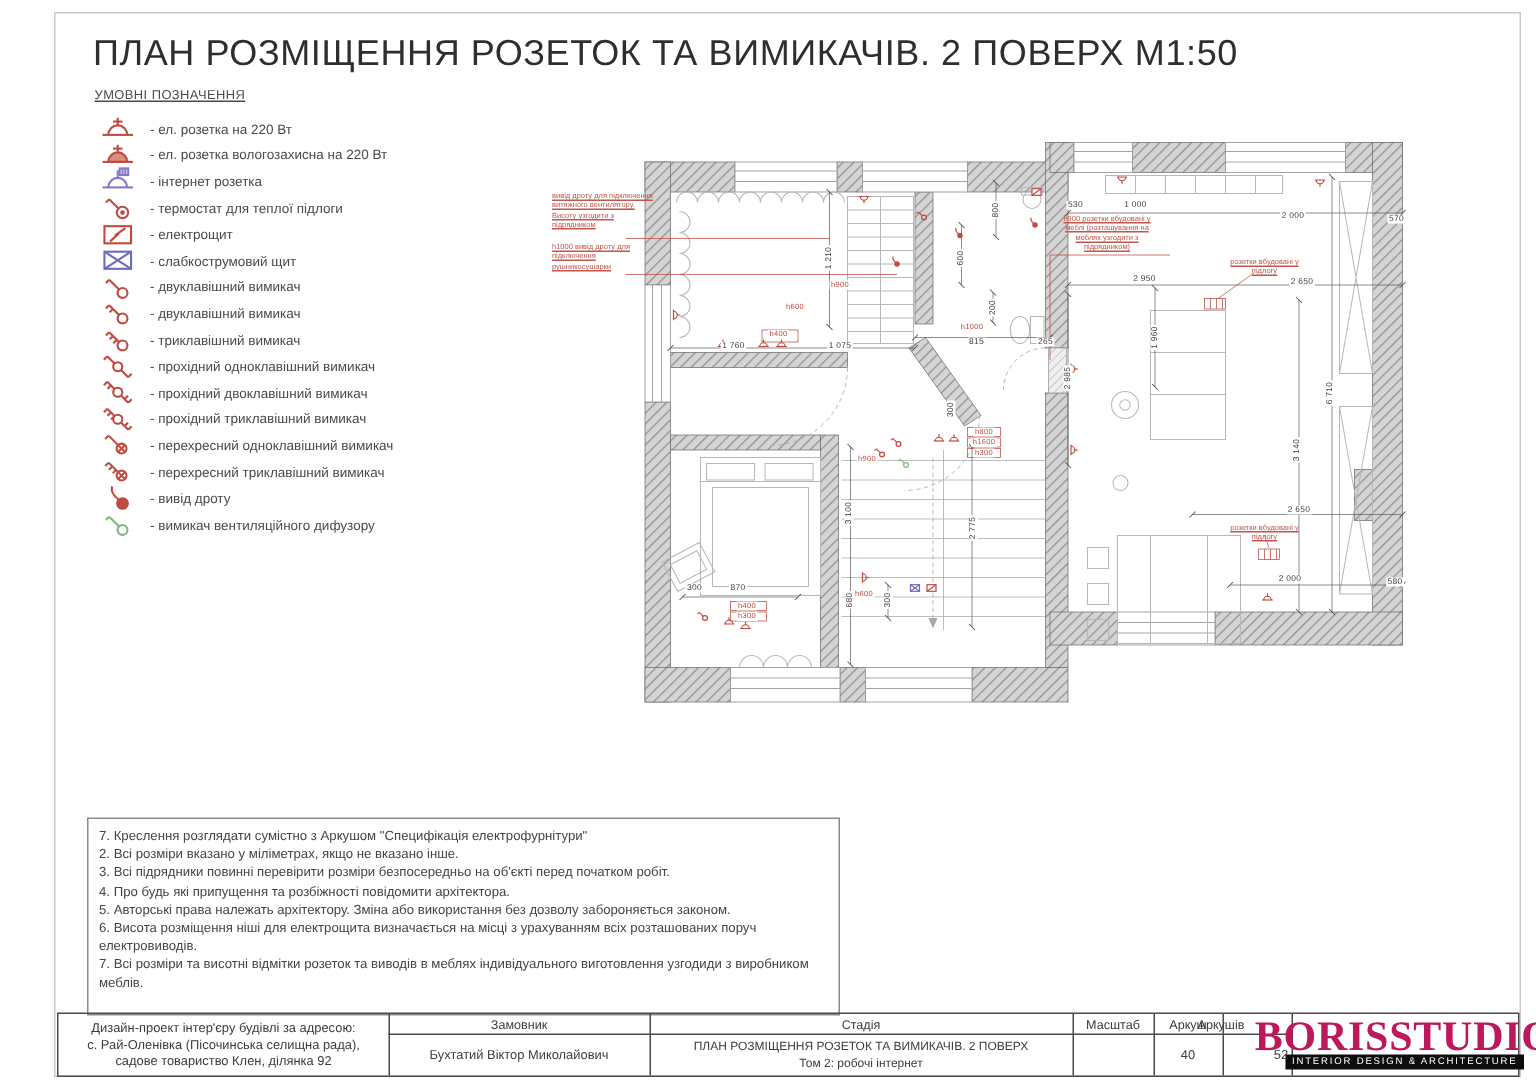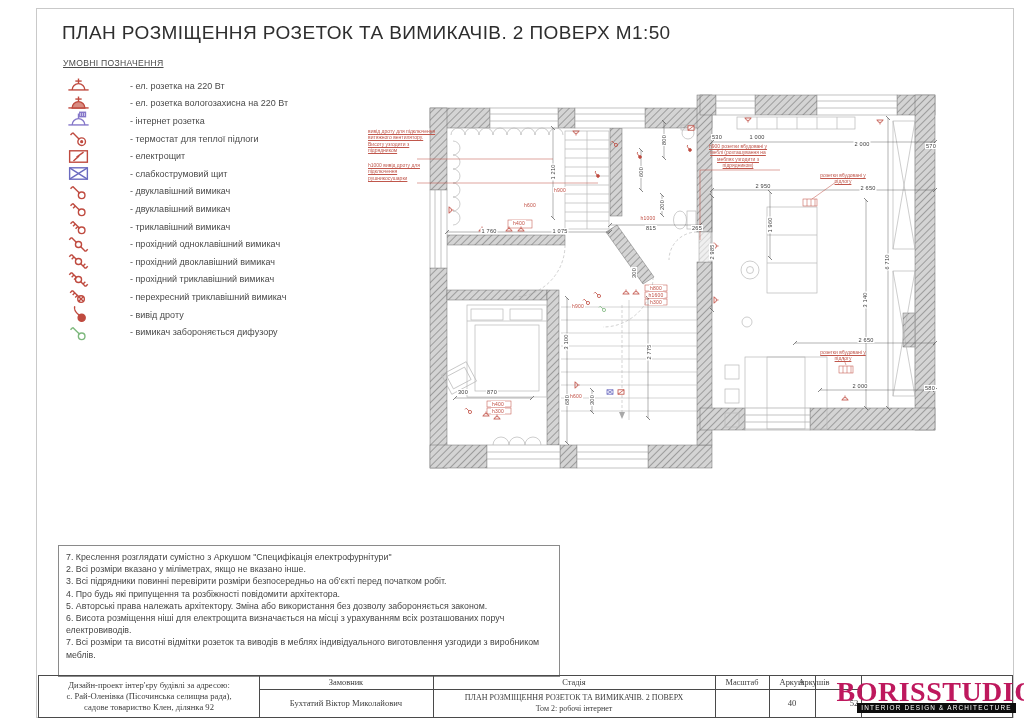--- a/index.html
+++ b/index.html
@@ -1,39 +1,39 @@
 <!DOCTYPE html>
 <html><head>
 <meta charset="utf-8">
 <style>
   html,body{margin:0;padding:0;background:#fff;}
   .sheet{position:relative;width:1024px;height:724px;background:#fff;overflow:hidden;
          font-family:"Liberation Sans",sans-serif;}
   .abs{position:absolute;}
   .frame{left:36px;top:8px;width:976px;height:708px;border:1px solid #c9c9c9;}
-  .title{left:62px;top:22px;font-size:19px;letter-spacing:.4px;color:#2e2e2e;white-space:nowrap;}
+  .title{left:62px;top:22px;font-size:24px;letter-spacing:.4px;color:#2e2e2e;white-space:nowrap;}
   .legend-title{left:63px;top:58px;font-size:8.6px;color:#4a4a4a;text-decoration:underline;letter-spacing:.3px;}
   .legend{left:56px;top:77px;width:310px;}
-  .lrow{display:flex;align-items:center;height:17.6px;gap:30px;}
+  .lrow{display:flex;align-items:center;height:17.6px;}
   .lrow .ic{width:44px;display:flex;justify-content:center;}
   .lrow .lt{font-size:9px;color:#4a4a4a;white-space:nowrap;}
   .lrow svg{overflow:visible;}
   .plan{left:415px;top:85px;width:535px;height:395px;}
   .plab{position:absolute;font-size:5.6px;color:#3d3d3d;transform:translate(-50%,-50%);
         white-space:nowrap;background:#fff;padding:0 1px;letter-spacing:.2px;}
   .plab.red{color:#bf4a3f;font-size:5px;}
   .pann{position:absolute;color:#c0574c;font-size:5px;line-height:6.3px;}
   .pann span{display:block;text-decoration:underline;}
   .notes{left:58px;top:545px;width:486px;height:120px;border:1px solid #8a8a8a;padding:5px 7px;
          font-size:8.8px;line-height:12.2px;color:#454545;}
   .notes .nt{text-decoration:underline;}
   .tb{left:38px;top:675px;width:973px;height:41px;border:1px solid #4a4a4a;font-size:8.6px;color:#3c3c3c;}
   .tb .vdiv{position:absolute;top:0;bottom:0;width:0;border-left:1px solid #4a4a4a;}
   .tb .hdiv{position:absolute;left:220px;width:602px;top:13px;border-top:1px solid #4a4a4a;}
-  .tb .cell{position:absolute;display:flex;align-items:center;justify-content:center;text-align:center;font-family:Liberation Serif, serif;}
+  .tb .cell{position:absolute;display:flex;align-items:center;justify-content:center;text-align:center;}
   .tb .hdr{top:0;height:13px;font-size:8.4px;}
   .tb .val{top:13px;height:28px;}
   .logo-wrap{position:absolute;left:822px;top:0;width:151px;height:41px;display:flex;flex-direction:column;
              align-items:center;justify-content:center;}
   .logo-main{font-weight:bold;font-size:28px;letter-spacing:.5px;color:#be185d;line-height:22px;white-space:nowrap;font-family:Liberation Serif, serif;}
   .logo-sub{background:#0d0d0d;color:#fff;font-size:6.4px;letter-spacing:1.2px;padding:1.5px 4px;white-space:nowrap;}
 </style>
 </head>
 <body>
 
@@ -209,20 +209,34 @@
       </div>
       <div class="lrow">
         <span class="ic">
           <svg width="27" height="19" viewBox="-9 -7.5 18 15" fill="none" stroke-width="1.1">
             <g stroke="#bf4a3f">
               <circle cx="2" cy="2" r="2.6"></circle>
               <line x1="0.2" y1="0.2" x2="3.8" y2="3.8"></line>
               <line x1="0.2" y1="3.8" x2="3.8" y2="0.2"></line>
               <line x1="0.2" y1="0.2" x2="-4.8" y2="-4.8"></line>
               <line x1="-6.6" y1="-3" x2="-4.8" y2="-4.8"></line>
+            </g>
+          </svg>
+        </span>
+        <span class="lt">- перехресний одноклавішний вимикач</span>
+      </div>
+      <div class="lrow">
+        <span class="ic">
+          <svg width="27" height="19" viewBox="-9 -7.5 18 15" fill="none" stroke-width="1.1">
+            <g stroke="#bf4a3f">
+              <circle cx="2" cy="2" r="2.6"></circle>
+              <line x1="0.2" y1="0.2" x2="3.8" y2="3.8"></line>
+              <line x1="0.2" y1="3.8" x2="3.8" y2="0.2"></line>
+              <line x1="0.2" y1="0.2" x2="-4.8" y2="-4.8"></line>
+              <line x1="-6.6" y1="-3" x2="-4.8" y2="-4.8"></line>
               <line x1="-4.6" y1="-1.1" x2="-2.8" y2="-2.9"></line>
               <line x1="-2.6" y1="0.8" x2="-0.8" y2="-1"></line>
             </g>
           </svg>
         </span>
         <span class="lt">- перехресний триклавішний вимикач</span>
       </div>
       <div class="lrow">
         <span class="ic">
           <svg width="27" height="19" viewBox="-9 -7.5 18 15" fill="none" stroke-width="1.1">
@@ -237,21 +251,21 @@
       <div class="lrow">
         <span class="ic">
           <svg width="27" height="19" viewBox="-9 -7.5 18 15" fill="none" stroke-width="1.1">
             <g stroke="#7db87d">
               <circle cx="2.5" cy="3" r="2.6"></circle>
               <line x1="0.7" y1="1.2" x2="-4.5" y2="-4"></line>
               <line x1="-6.3" y1="-2.2" x2="-4.5" y2="-4"></line>
             </g>
           </svg>
         </span>
-        <span class="lt">- вимикач забороняється дифузору</span>
+        <span class="lt">- вимикач вентиляційного дифузору</span>
       </div>
     </div>
 
   <svg class="abs plan" id="plansvg" viewBox="0 0 535 395">
     <defs>
       <pattern id="h1" patternUnits="userSpaceOnUse" width="5" height="5" patternTransform="rotate(45)">
         <rect width="5" height="5" fill="#d4d4d4"></rect>
         <line x1="0" y1="0" x2="0" y2="5" stroke="#8e8e8e" stroke-width="1.6"></line>
       </pattern>
       <pattern id="h2" patternUnits="userSpaceOnUse" width="4" height="4" patternTransform="rotate(45)">

